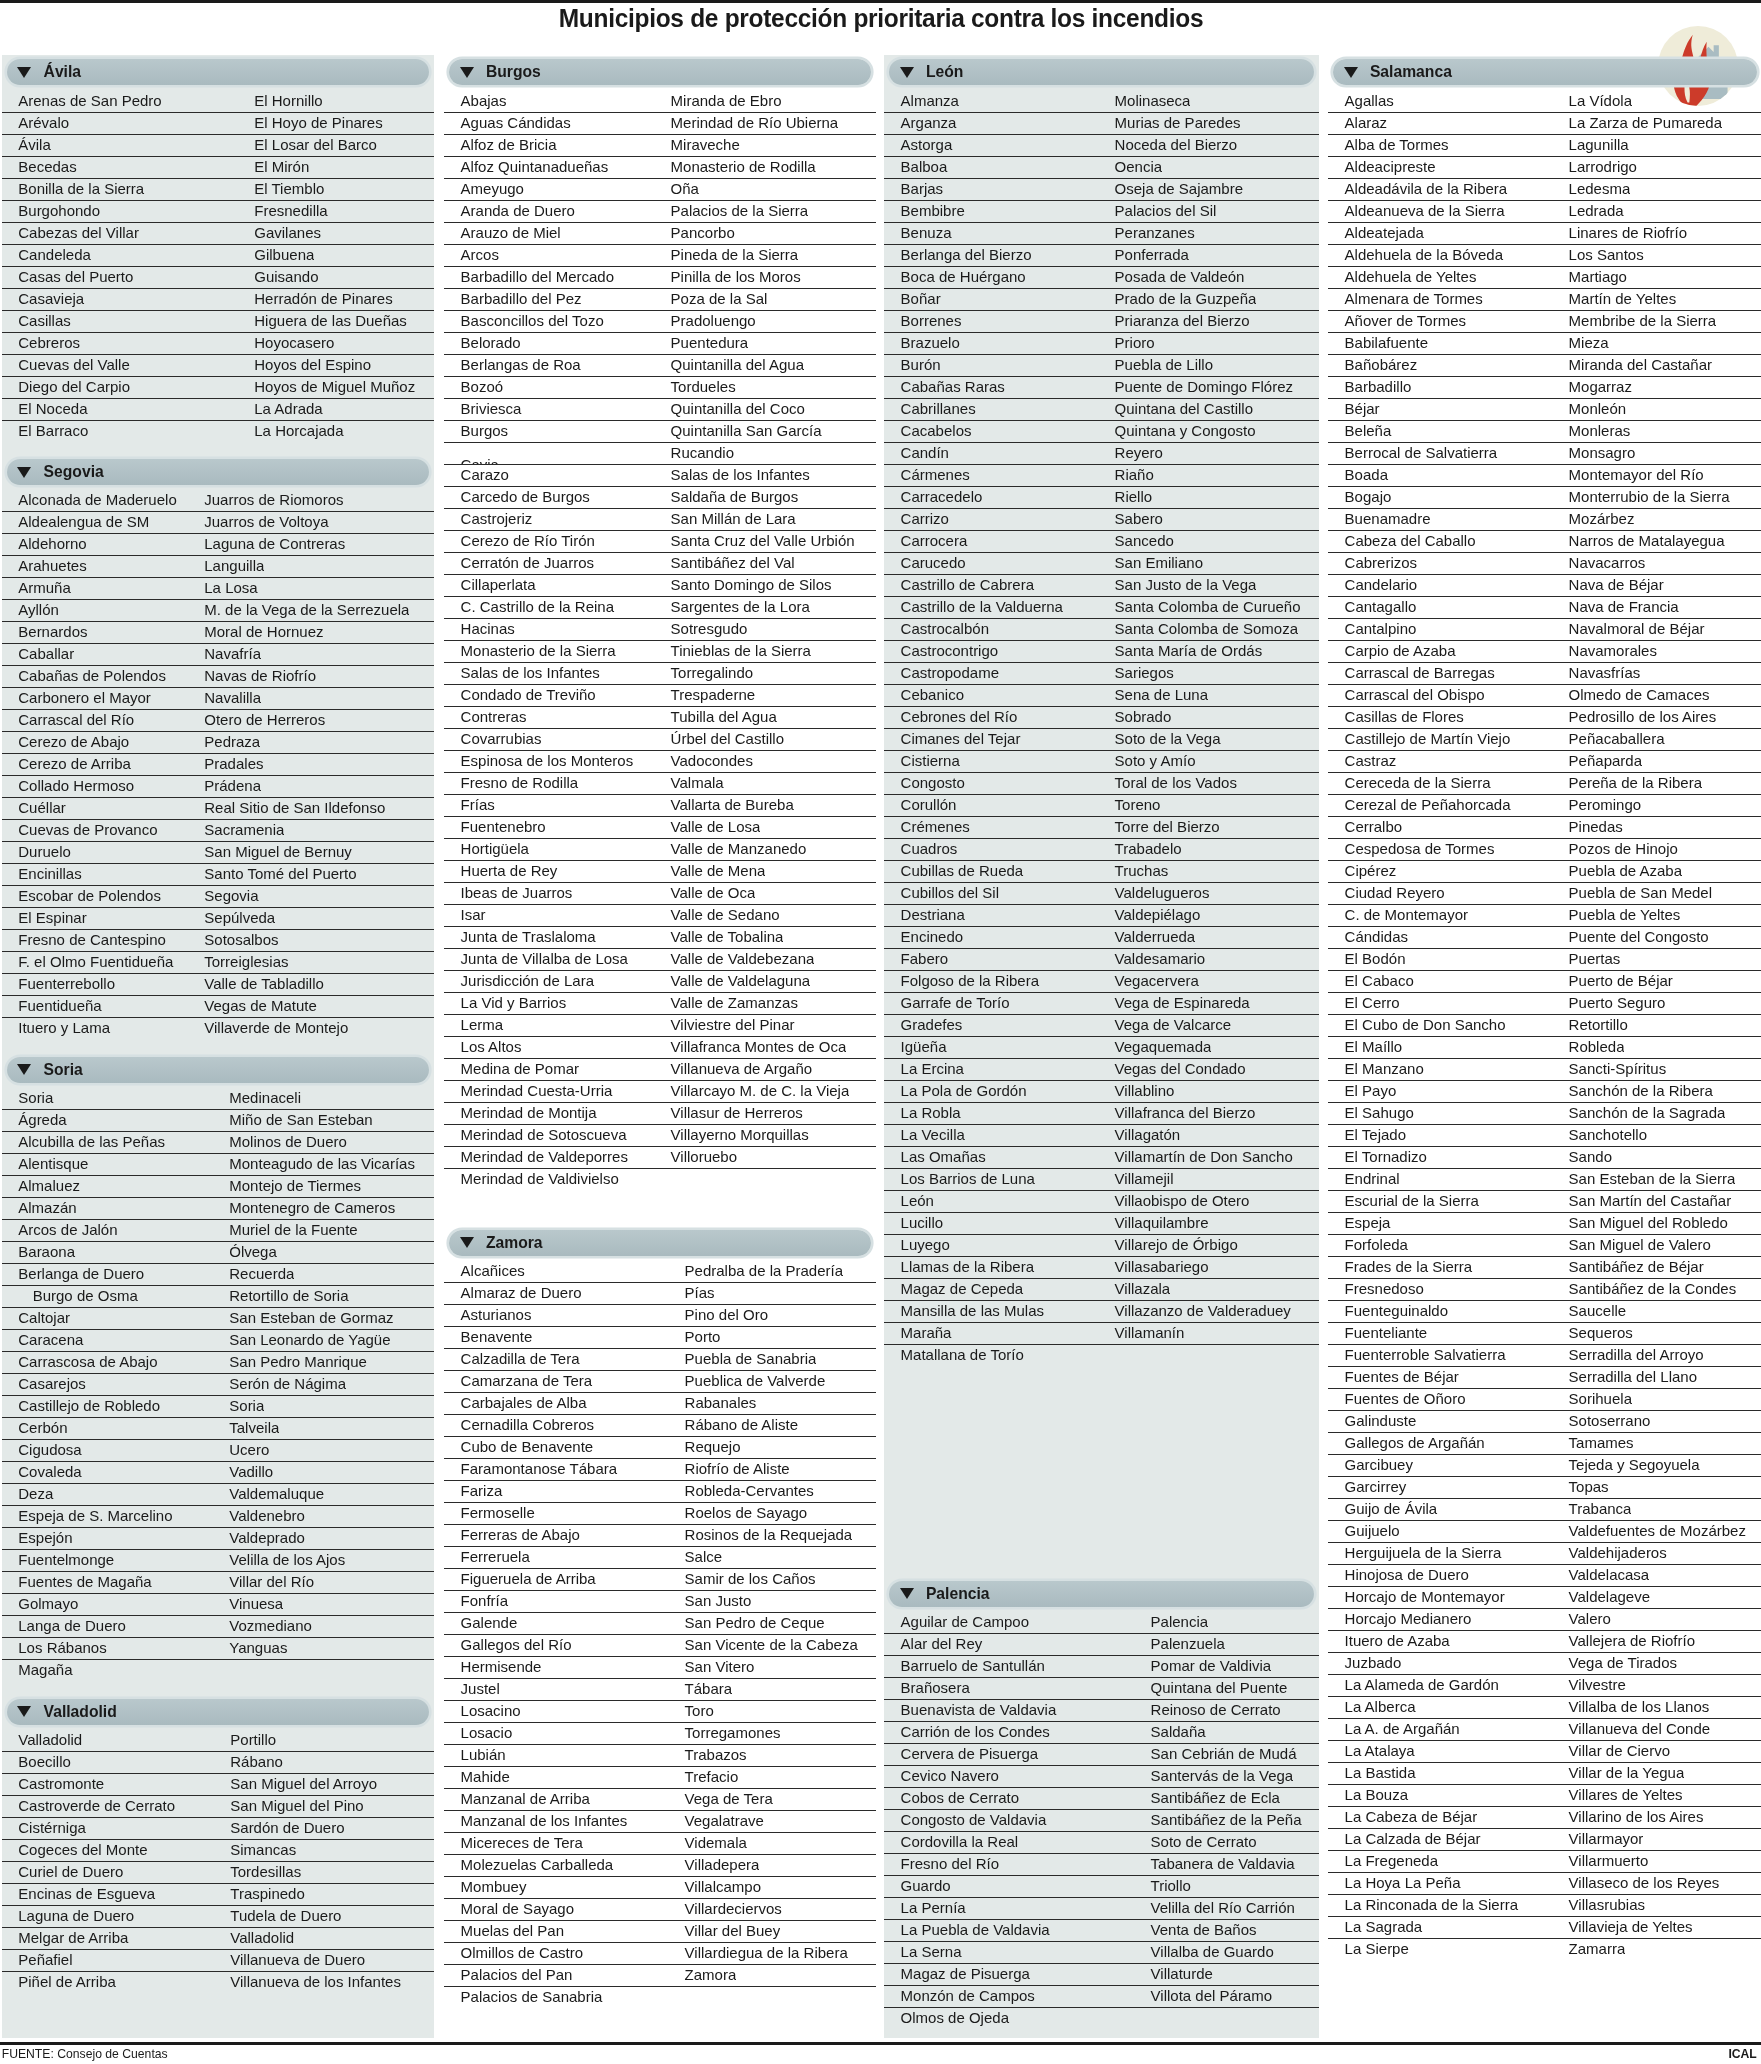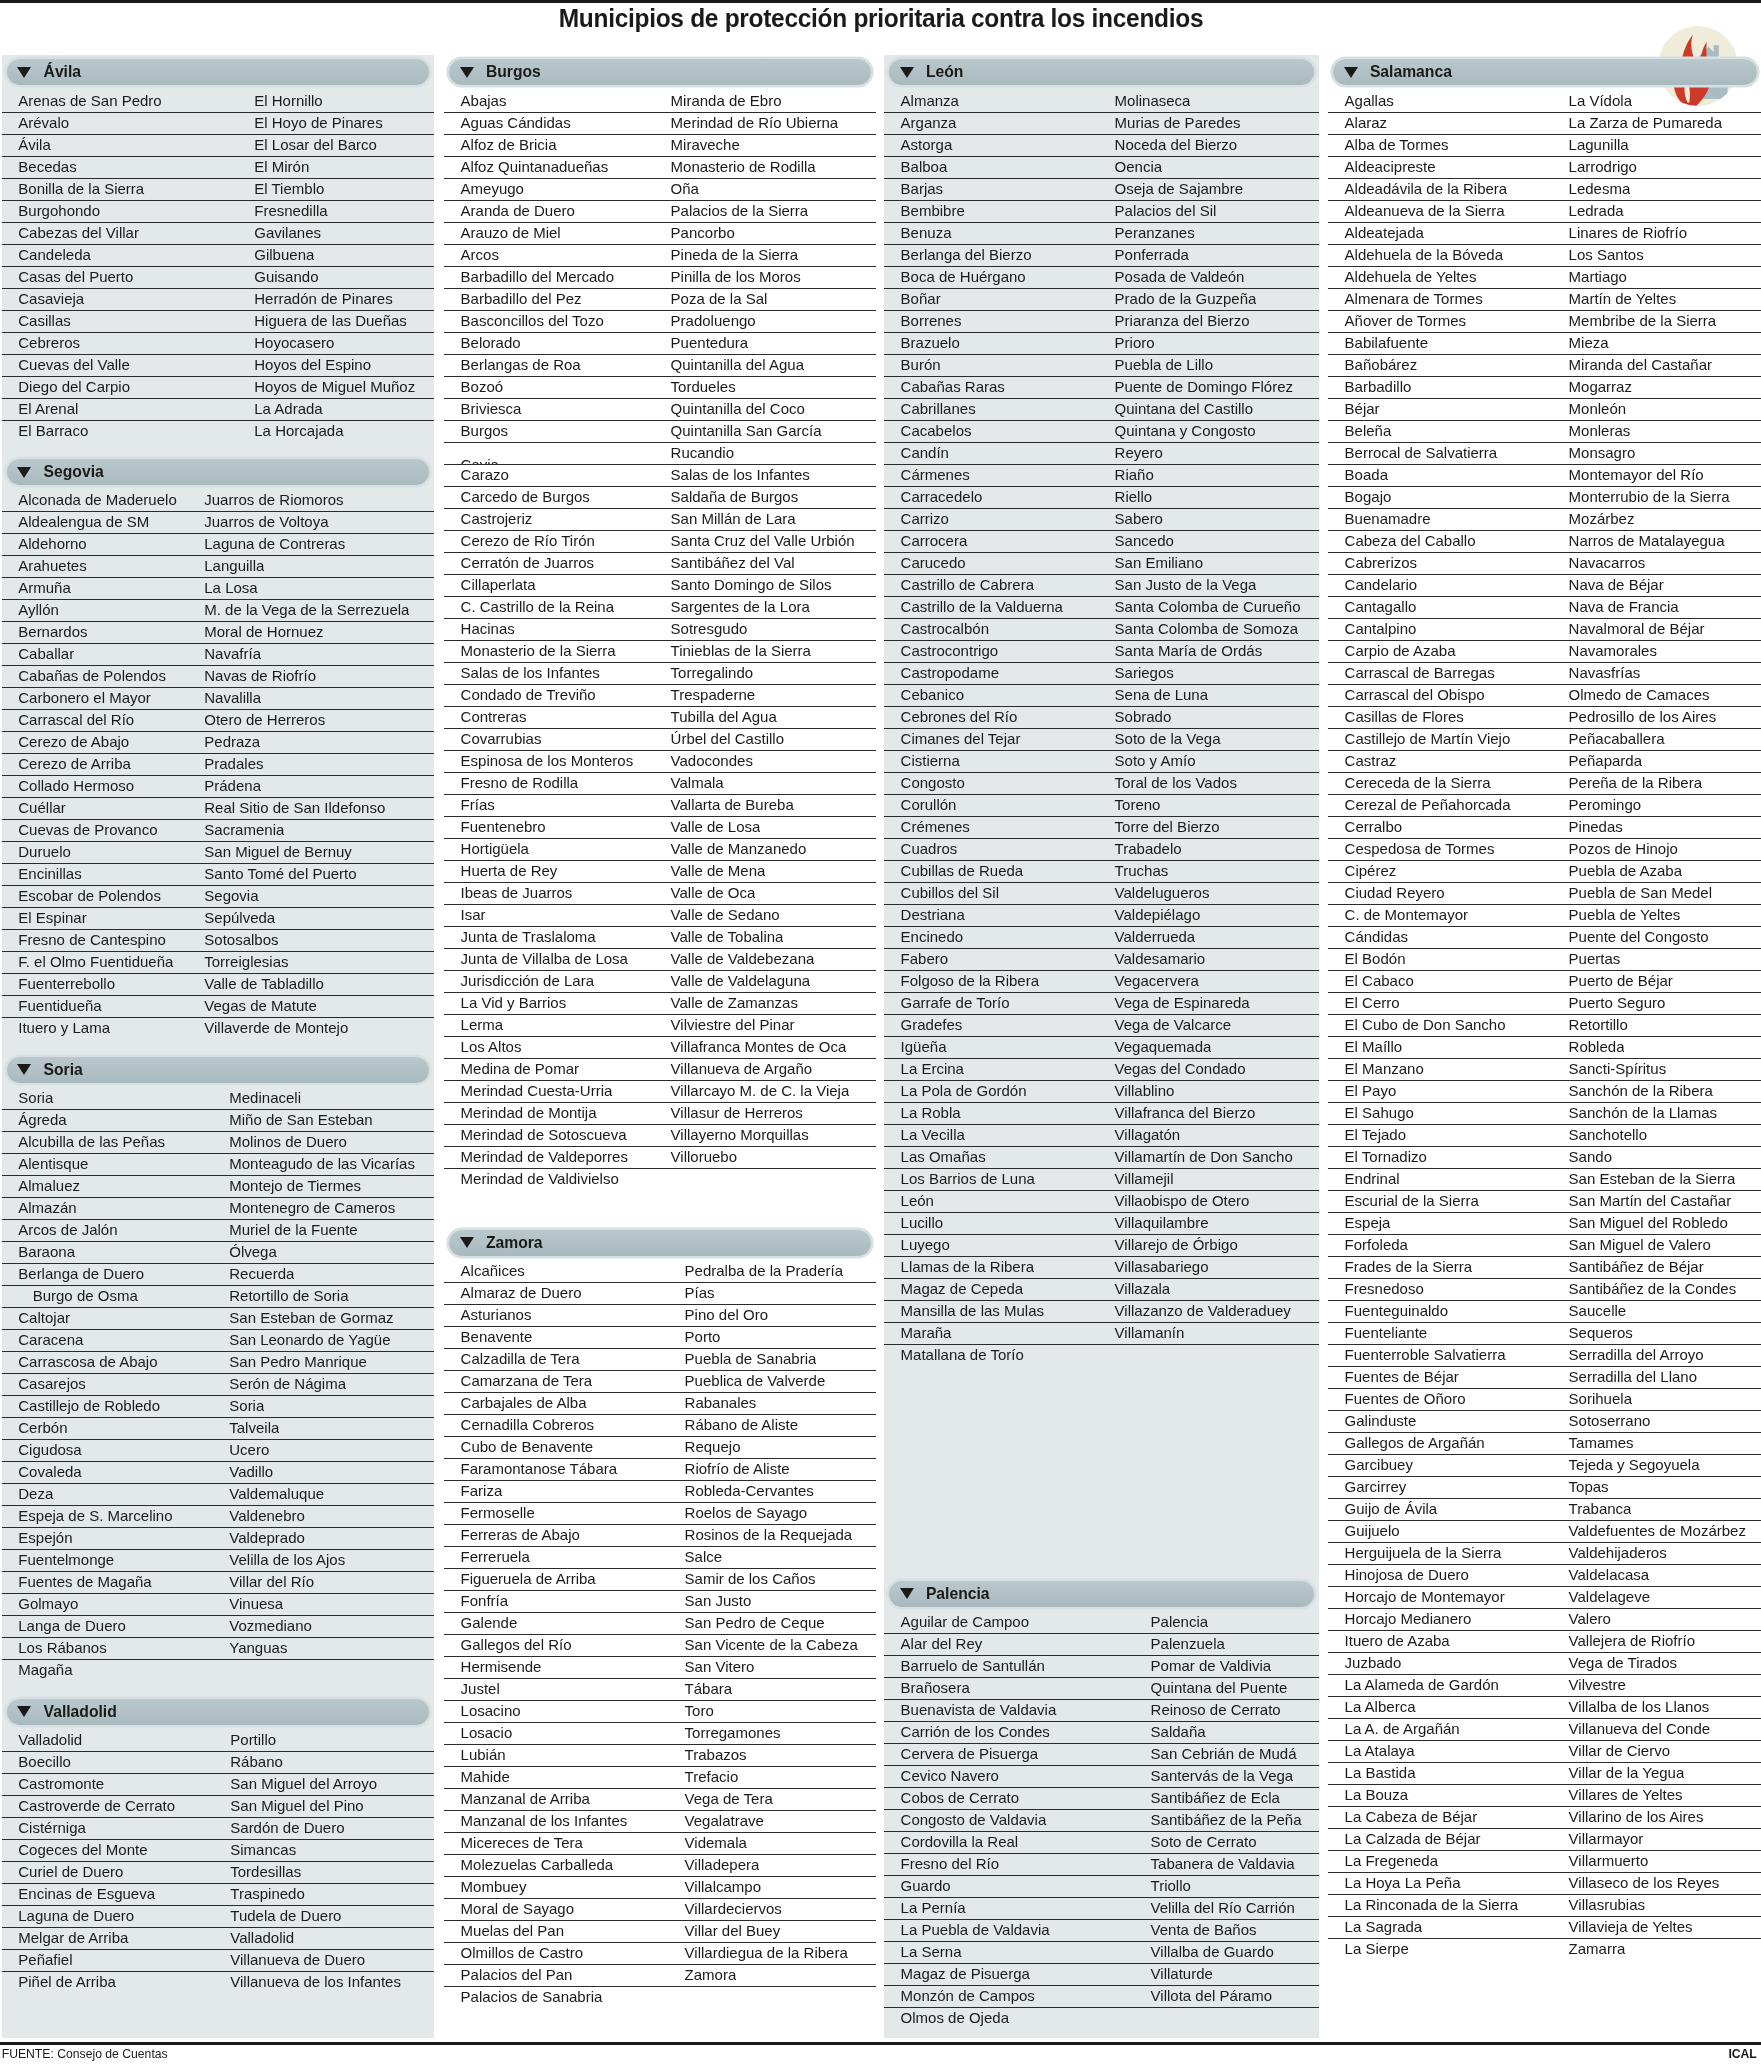--- a/index.html
+++ b/index.html
@@ -95,21 +95,21 @@
         </div>
         <div class="row">
           <span style="width: 236px;">Cuevas del Valle</span>
           <span>Hoyos del Espino</span>
         </div>
         <div class="row">
           <span style="width: 236px;">Diego del Carpio</span>
           <span>Hoyos de Miguel Muñoz</span>
         </div>
         <div class="row">
-          <span style="width: 236px;">El Arenal</span>
+          <span style="width: 236px;">El Noceda</span>
           <span>La Adrada</span>
         </div>
         <div class="row">
           <span style="width: 236px;">El Barraco</span>
           <span>La Horcajada</span>
         </div>
       </div>
     </div>
   <div class="spacer"></div>
   <div class="section" style="--lw:186px;">
@@ -1266,21 +1266,21 @@
         <div class="row">
           <span style="width: 224px;">El Manzano</span>
           <span>Sancti-Spíritus</span>
         </div>
         <div class="row">
           <span style="width: 224px;">El Payo</span>
           <span>Sanchón de la Ribera</span>
         </div>
         <div class="row">
           <span style="width: 224px;">El Sahugo</span>
-          <span>Sanchón de la Llamas</span>
+          <span>Sanchón de la Sagrada</span>
         </div>
         <div class="row">
           <span style="width: 224px;">El Tejado</span>
           <span>Sanchotello</span>
         </div>
         <div class="row">
           <span style="width: 224px;">El Tornadizo</span>
           <span>Sando</span>
         </div>
         <div class="row">

